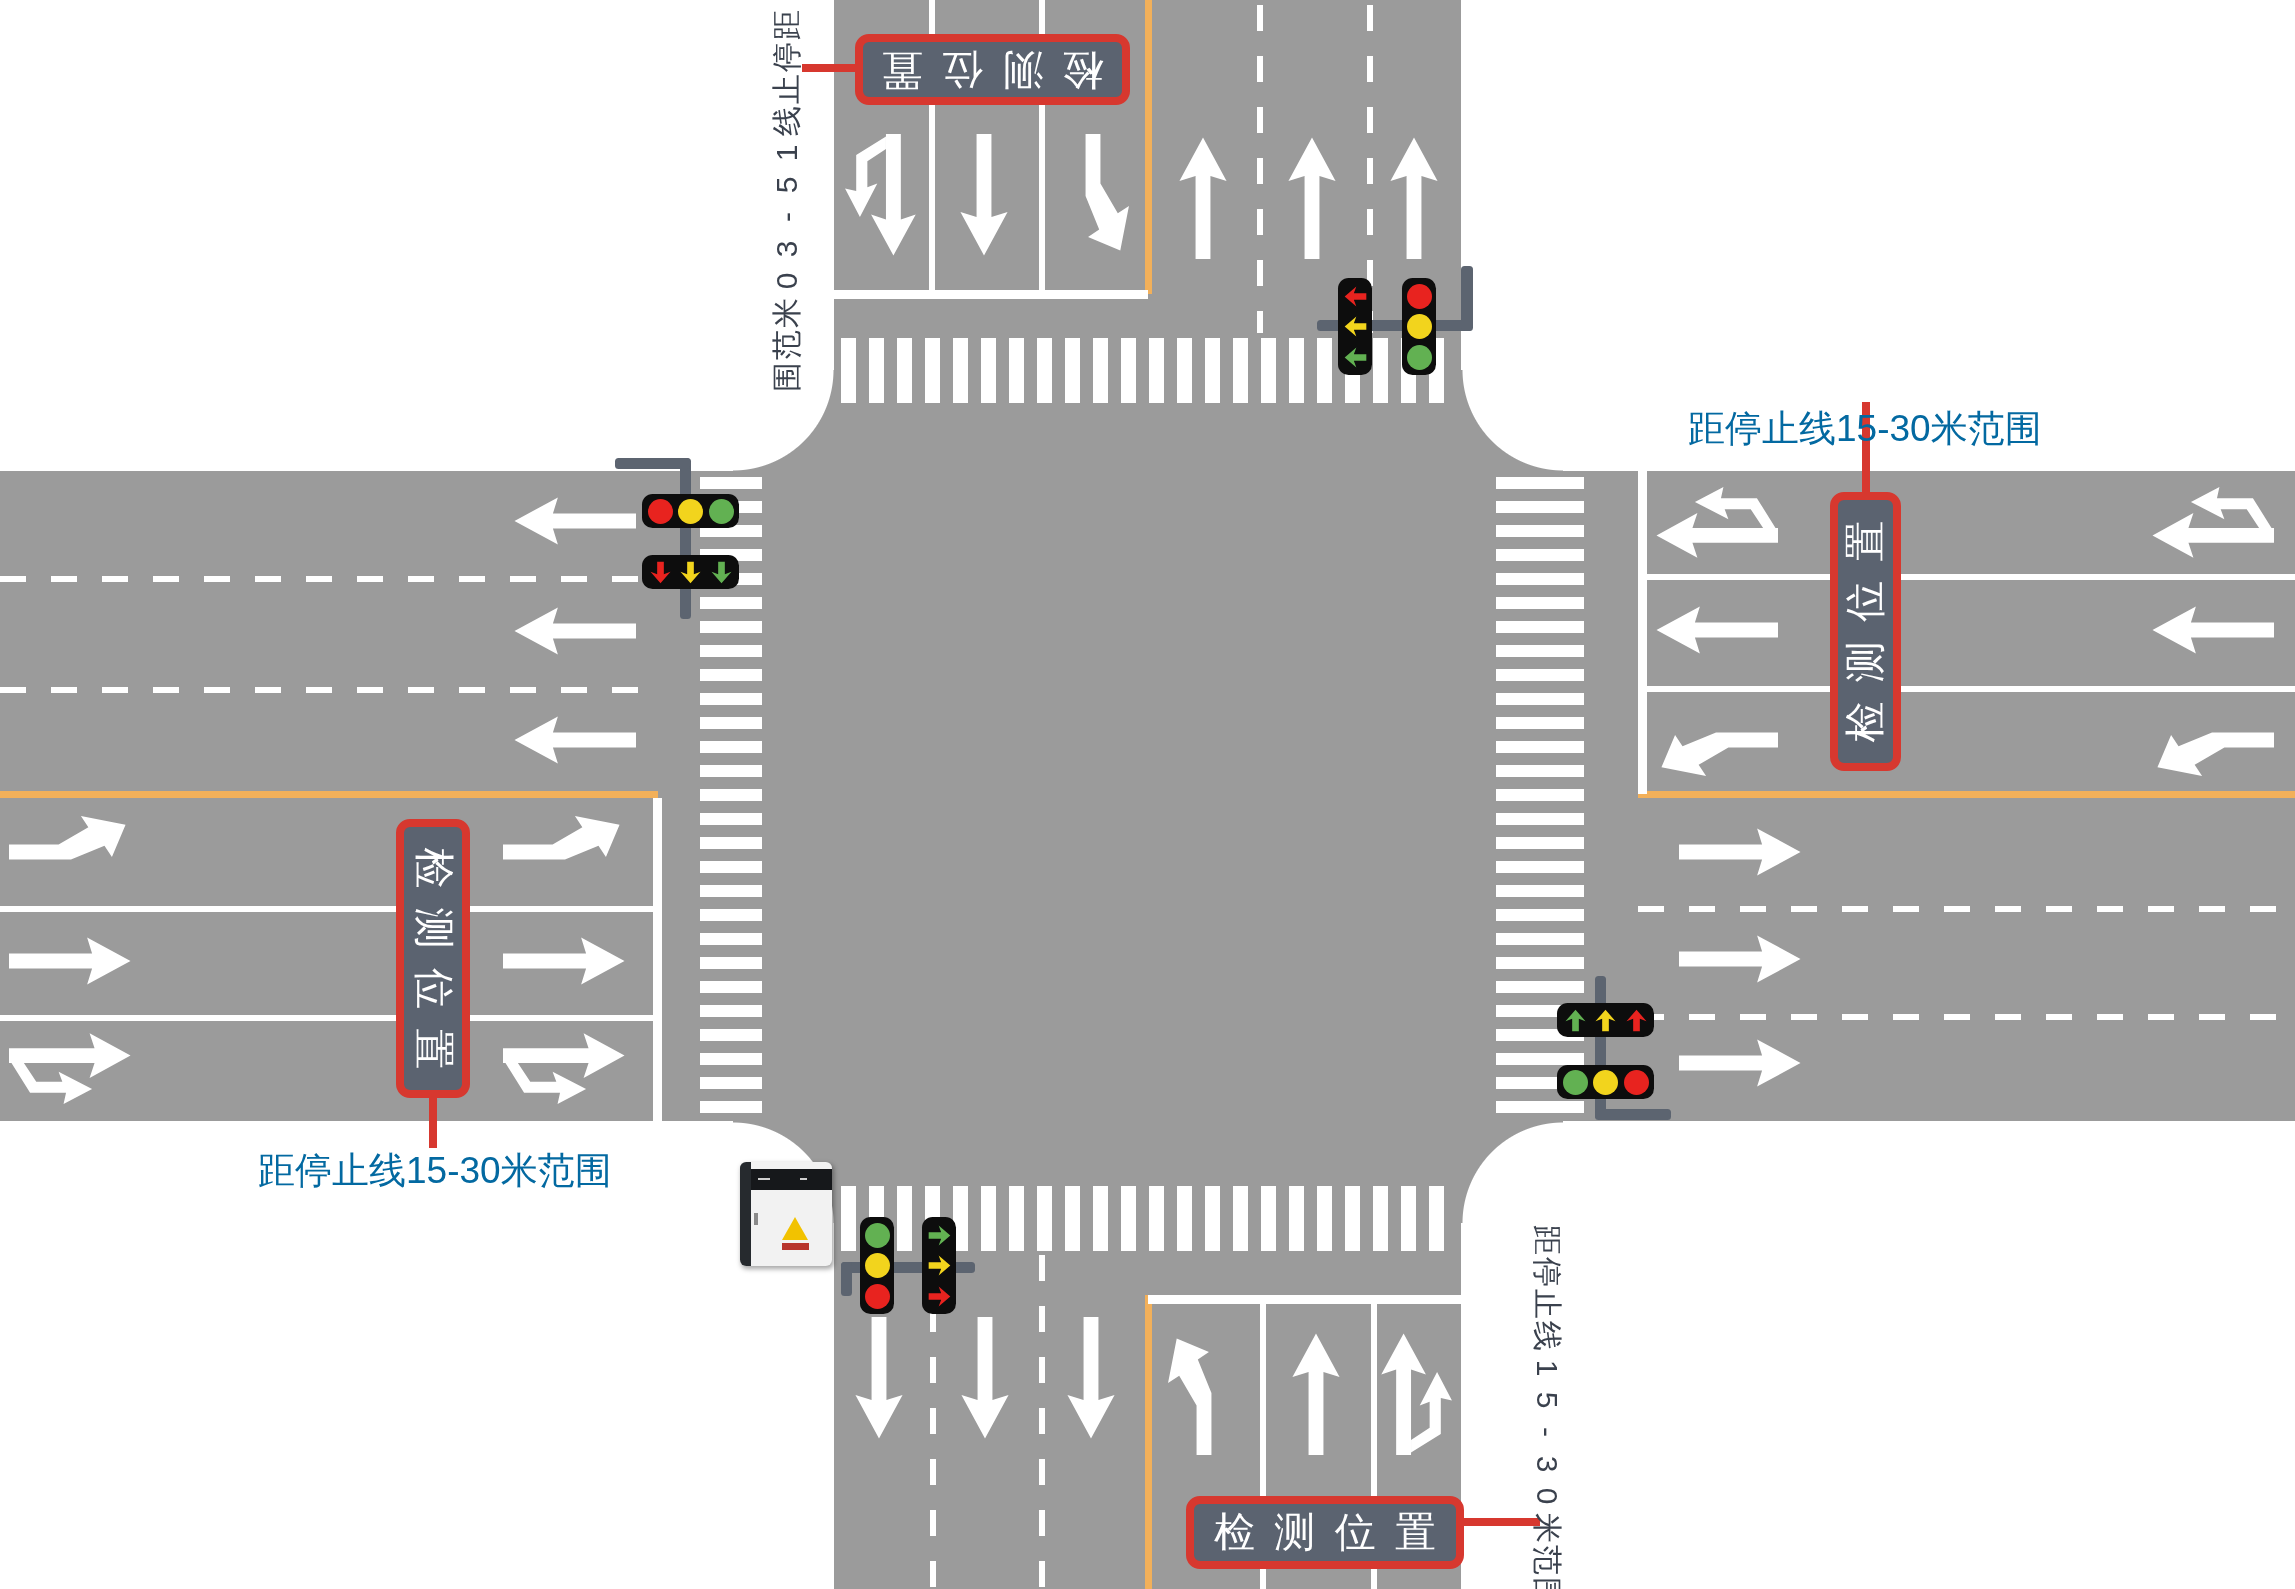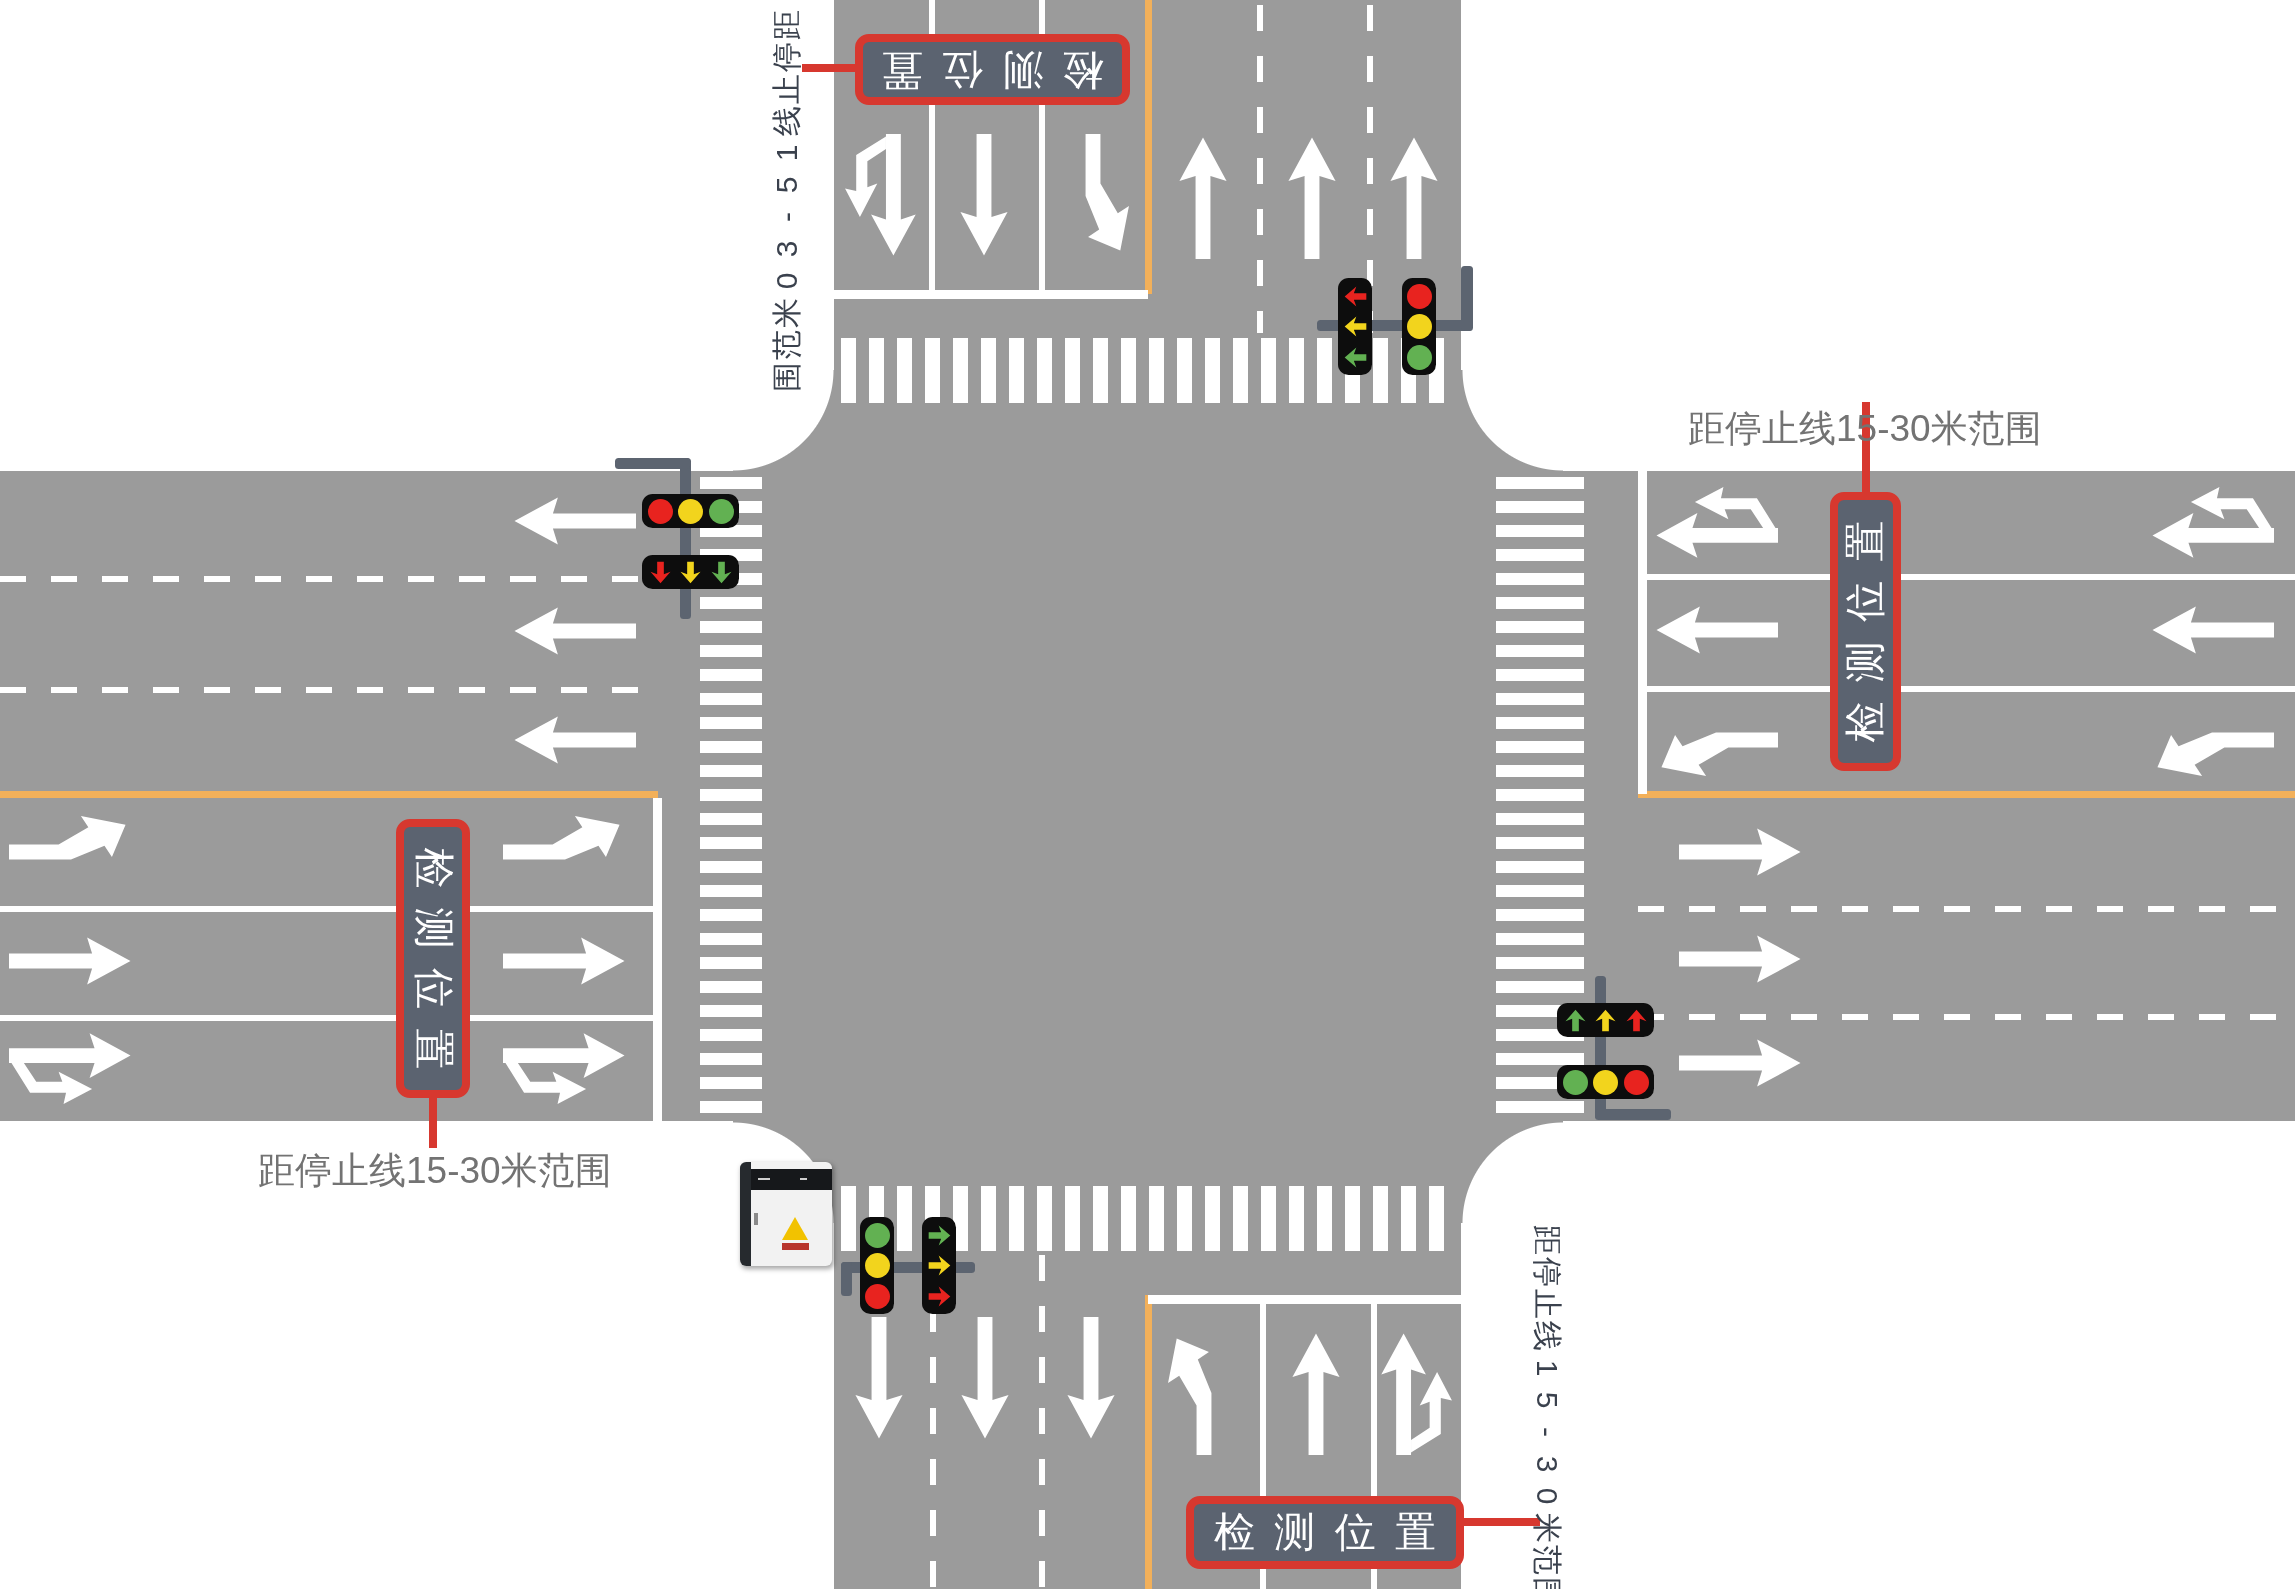--- a/index.html
+++ b/index.html
@@ -21,21 +21,21 @@
   .pole{position:absolute;background:#5c6470;border-radius:3.5px;}
   .head{position:absolute;background:#0d0d0d;border-radius:10.6px;display:flex;
         justify-content:space-evenly;align-items:center;}
   .head.col{flex-direction:column;}
   .head.row{flex-direction:row;}
   .disc{width:25px;height:25px;border-radius:50%;}
   .det-box{position:absolute;background:#5b6370;border:8px solid #d7382f;border-radius:14px;
            display:flex;align-items:center;justify-content:center;box-sizing:border-box;}
   .det-box span{color:#ffffff;font-size:41px;font-weight:500;letter-spacing:19.4px;
                 text-indent:19.4px;white-space:nowrap;}
-  .note-h{position:absolute;color:#737373;font-size:37px;font-weight:500;white-space:nowrap;}
+  .note-h{position:absolute;color:#0369a1;font-size:37px;font-weight:500;white-space:nowrap;}
   .note-v{position:absolute;display:flex;flex-direction:column;align-items:center;}
   .note-v .ch{display:block;width:32px;height:32px;line-height:32px;text-align:center;
               color:#3a414d;font-size:30px;font-weight:500;}
   .connector{position:absolute;background:#d7382f;}
   .arrow-box{position:absolute;width:124px;height:124px;}
   
   #cabinet{position:absolute;left:740px;top:1162px;width:92px;height:104px;background:#f2f2f2;
            border-radius:6.2px;box-shadow:1.8px 2.6px 5.3px rgba(0,0,0,0.35);overflow:hidden;}
   #cabinet .side{position:absolute;left:0;top:0;width:10.6px;height:104px;background:#262a2e;}
   #cabinet .band{position:absolute;left:10.6px;top:7px;width:81px;height:21px;background:#16181b;}

